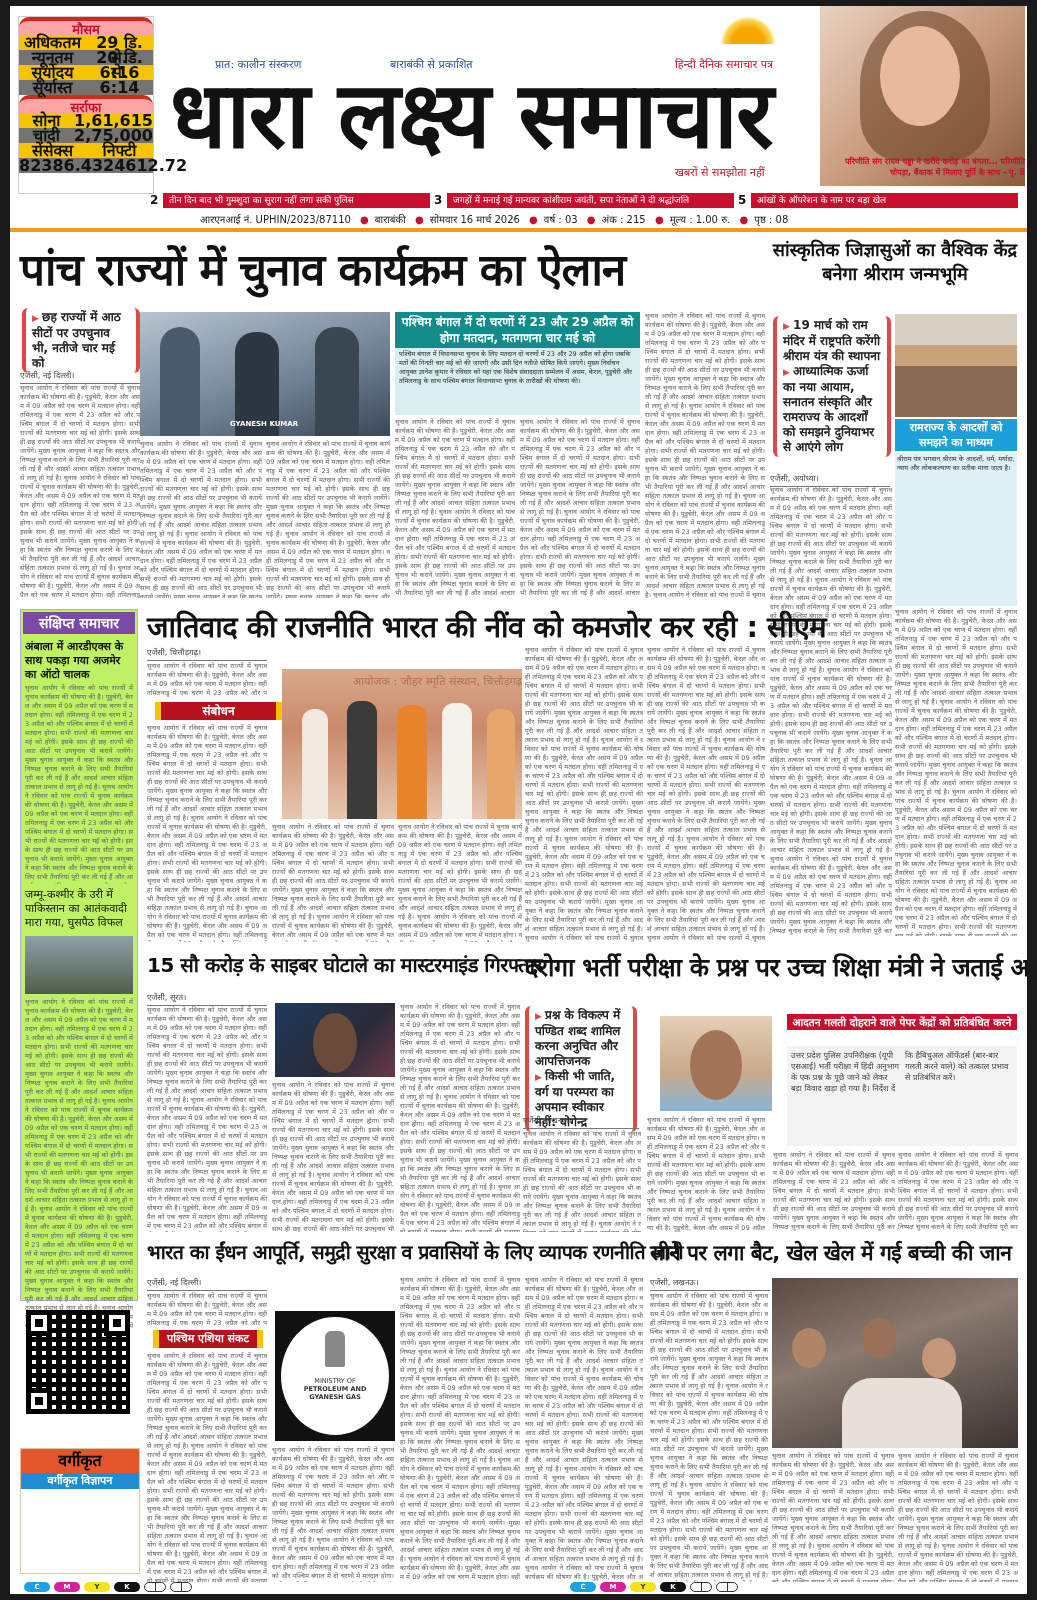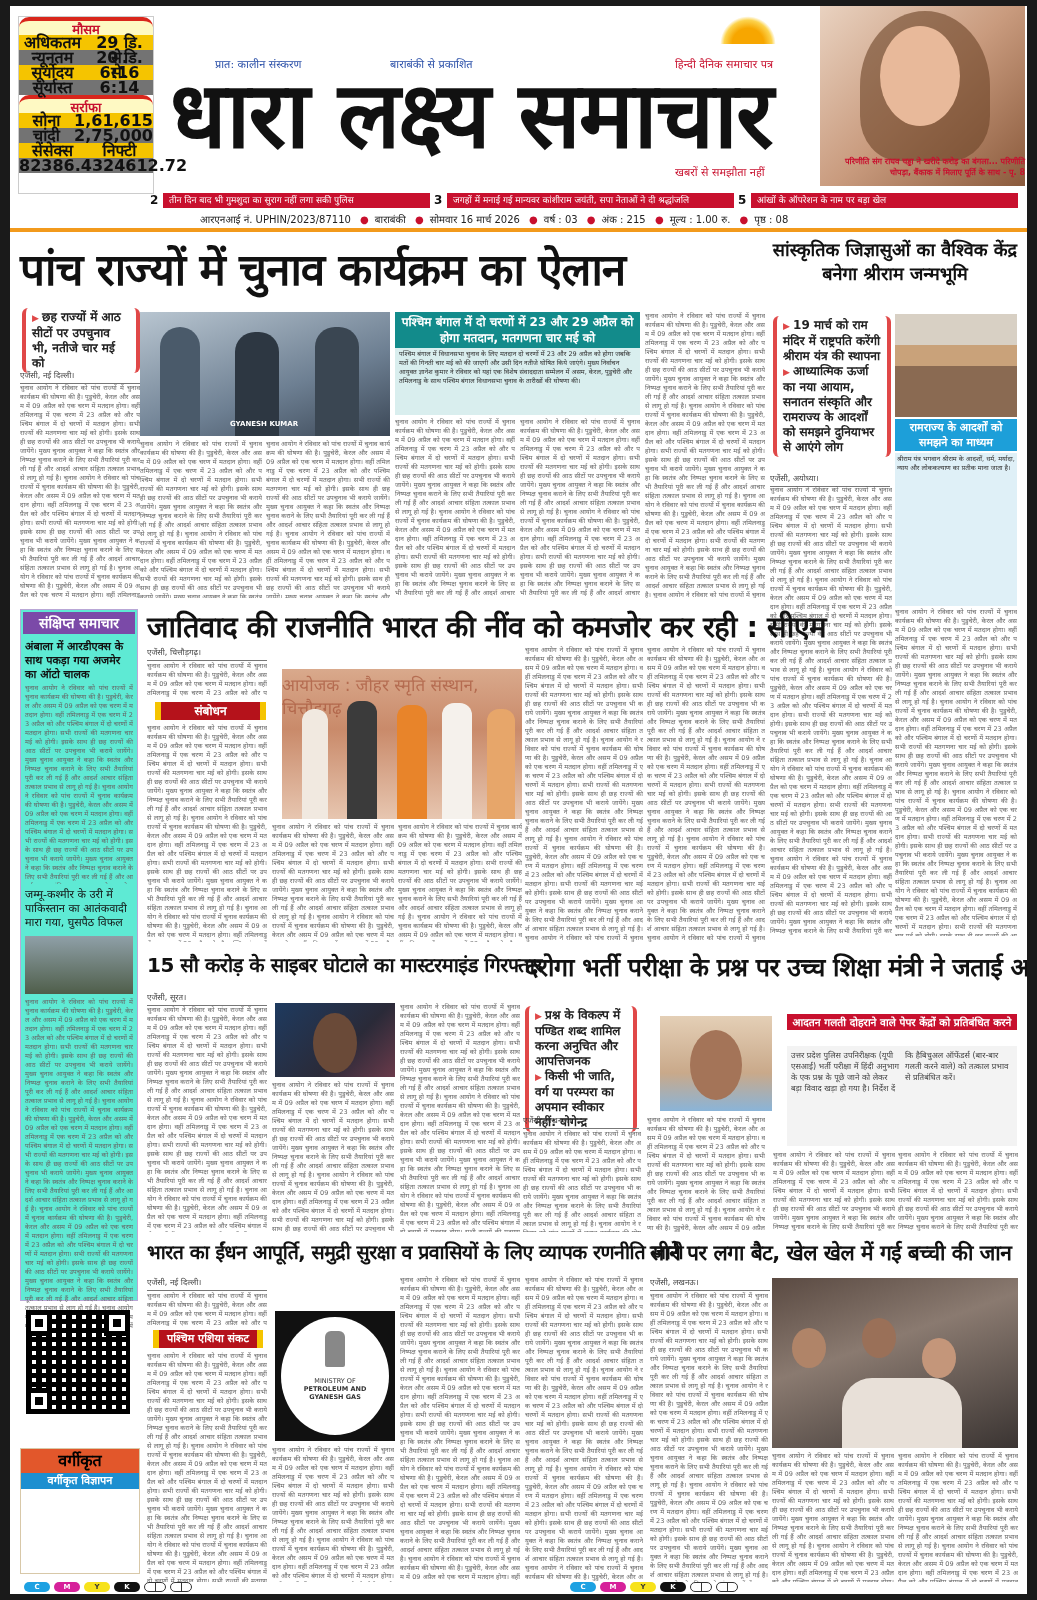--- a/index.html
+++ b/index.html
@@ -1,20 +1,20 @@
 <!DOCTYPE html>
 <html><head>
 <meta charset="utf-8">
 <style>
 *{box-sizing:border-box;margin:0;padding:0}
 body{width:1037px;height:1600px;background:#1a1a1a;font-family:"DejaVu Sans",sans-serif;overflow:hidden}
 .page{position:absolute;left:10px;top:6px;width:1017px;height:1588px;background:#fff;overflow:hidden}
 .abs{position:absolute}
 .wx{left:8px;top:10px;width:136px;height:178px;background:#fff;border:1px solid #ccc}
-.wx .hd{background:#fef9c3;color:#c8102e;font-weight:bold;text-align:center;font-size:13px;height:18px;line-height:18px;border-top:4px solid #d9261c;border-radius:10px 10px 0 0}
+.wx .hd{background:#fca5a5;color:#c8102e;font-weight:bold;text-align:center;font-size:13px;height:18px;line-height:18px;border-top:4px solid #d9261c;border-radius:10px 10px 0 0}
 .wx .row{display:flex;height:15px;font-size:16px;font-weight:bold;line-height:15px}
 .wx .row span{flex:1;text-align:center;color:#111}
 .wx .row.y{background:#f5c400}
 .wx .row.w{background:#737373}
 .tagline{font-size:11px;color:#2a4fa8}
 .masthead{left:160px;top:55px;font-size:92px;font-weight:bold;color:#111;letter-spacing:-2px;line-height:110px;font-family:"DejaVu Sans",sans-serif}
 .sun{left:710px;top:10px;width:56px;height:28px;border-radius:56px 56px 0 0;background:radial-gradient(circle at 50% 100%,#f7a600 40%,#fcd34d 60%,transparent 70%)}
 .celeb{left:810px;top:0;width:205px;height:180px;background:linear-gradient(135deg,#e9d2c0,#c99b7e 50%,#8a5a3c);}
 .celeb .face{position:absolute;left:60px;top:20px;width:80px;height:100px;border-radius:50%;background:#e8b99a}
 .celeb .hair{position:absolute;left:40px;top:5px;width:130px;height:150px;border-radius:50% 50% 30% 30%;background:#6b4226;opacity:.6}
@@ -29,21 +29,21 @@
 .h1side{left:760px;top:232px;width:250px;font-size:18px;font-weight:bold;text-align:center;line-height:24px;color:#111}
 .quote{border-left:4px solid #e04848;border-right:4px solid #e04848;border-radius:6px;padding:2px 6px;font-size:12px;font-weight:bold;line-height:15px;color:#222}
 .quote .b::before{content:"▶ ";color:#e04848;font-size:9px}
 .src{font-size:8px;color:#444;border-bottom:1px solid #777;padding-bottom:3px;margin-bottom:3px}
 .txt{font-size:6.5px;color:#666;line-height:9px;text-align:justify;overflow:hidden;word-break:break-all}
 .txt::before{content:attr(data-fill)}
 .photo{background:linear-gradient(160deg,#b8c5d0,#6d7f92 60%,#3b4756);overflow:hidden}
 .teal-h{background:#128b8b;color:#fff;font-weight:bold;text-align:center;font-size:12px;line-height:16px;padding:2px 4px}
 .teal-body{background:#d9eeee;}
 .purple{background:#7b4aa8;color:#fff;font-weight:bold;text-align:center;font-size:14px;line-height:22px}
-.side-box{background:#5eead4;border:1px solid #b9a7d6}
+.side-box{background:#bef264;border:1px solid #b9a7d6}
 .h2{font-weight:bold;color:#111;white-space:nowrap;letter-spacing:-.5px}
 .redbar{background:#c8102e;color:#fff;font-weight:bold;text-align:center}
 .badge{background:#b5121b;color:#fff;font-weight:bold;text-align:center;font-size:12px;line-height:18px;border-left:6px solid #f5c400;border-right:6px solid #f5c400}
 .cyan-h{background:#1d9fd9;color:#fff;font-weight:bold;text-align:center;font-size:11px;line-height:15px}
 .qr{background:
  repeating-linear-gradient(90deg,#000 0 6px,#fff 6px 10px),
  repeating-linear-gradient(0deg,#000 0 5px,#fff 5px 9px);background-blend-mode:multiply}
 .qrf{position:absolute;width:26px;height:26px;border:5px solid #000;background:#fff}
 .qrf::after{content:"";position:absolute;left:4px;top:4px;width:8px;height:8px;background:#000}
 .cls-h{background:#e2572b;color:#000000;font-weight:bold;text-align:center;font-size:16px;line-height:24px}
@@ -173,24 +173,24 @@
     <div style="font-size:11px;font-weight:bold;line-height:14px;padding:4px 4px 2px;color:#111">अंबाला में आरडीएक्स के साथ पकड़ा गया अजमेर का ऑटो चालक</div>
     <div class="txt" style="height:200px;padding:0 4px">चुनाव आयोग ने रविवार को पांच राज्यों में चुनाव कार्यक्रम की घोषणा की है। पुडुचेरी, केरल और असम में 09 अप्रैल को एक चरण में मतदान होगा। वहीं तमिलनाडु में एक चरण में 23 अप्रैल को और पश्चिम बंगाल में दो चरणों में मतदान होगा। सभी राज्यों की मतगणना चार मई को होगी। इसके साथ ही छह राज्यों की आठ सीटों पर उपचुनाव भी कराये जायेंगे। मुख्य चुनाव आयुक्त ने कहा कि स्वतंत्र और निष्पक्ष चुनाव कराने के लिए सभी तैयारियां पूरी कर ली गई हैं और आदर्श आचार संहिता तत्काल प्रभाव से लागू हो गई है। चुनाव आयोग ने रविवार को पांच राज्यों में चुनाव कार्यक्रम की घोषणा की है। पुडुचेरी, केरल और असम में 09 अप्रैल को एक चरण में मतदान होगा। वहीं तमिलनाडु में एक चरण में 23 अप्रैल को और पश्चिम बंगाल में दो चरणों में मतदान होगा। सभी राज्यों की मतगणना चार मई को होगी। इसके साथ ही छह राज्यों की आठ सीटों पर उपचुनाव भी कराये जायेंगे। मुख्य चुनाव आयुक्त ने कहा कि स्वतंत्र और निष्पक्ष चुनाव कराने के लिए सभी तैयारियां पूरी कर ली गई हैं और आदर्श आचार संहिता तत्काल प्रभाव से लागू हो गई है। चुनाव आयोग ने रविवार को पांच राज्यों में चुनाव कार्यक्रम की घोषणा की है। पुडुचेरी, केरल और असम में 09 अप्रैल को एक चरण में मतदान होगा। वहीं तमिलनाडु में एक चरण में 23 अप्रैल को और पश्चिम बंगाल में दो चरणों में मतदान होगा। सभी राज्यों की मतगणना चार मई को होगी। इसके साथ ही छह राज्यों की आठ सीटों पर उपचुनाव भी कराये जायेंगे। मुख्य चुनाव आयुक्त ने कहा कि स्वतंत्र और निष्पक्ष चुनाव कराने के लिए सभी तैयारियां पूरी कर ली गई हैं और आदर्श आचार संहिता तत्काल प्रभाव से लागू हो गई है। चुनाव आयोग ने रविवार को पांच राज्यों में चुनाव कार्यक्रम की घोषणा की है। पुडुचेरी, केरल और असम में 09 अप्रैल को एक चरण में मतदान होगा। वहीं तमिलनाडु में एक चरण में 23 अप्रैल को और पश्चिम बंगाल में दो चरणों में मतदान होगा। सभी राज्यों की मतगणना चार मई को होगी। इसके साथ ही छह राज्यों की आठ सीटों पर उपचुनाव भी कराये जायेंगे। मुख्य चुनाव आयुक्त ने कहा कि स्वतंत्र और निष्पक्ष चुनाव कराने के लिए सभी तैयारियां पूरी कर ली गई हैं और आदर्श आचार संहिता तत्काल प्रभाव से लागू हो गई है। चुनाव आयोग ने रविवार को पांच राज्यों में चुनाव कार्यक्रम की घोषणा की है। पुडुचेरी, केरल और असम में 09 अप्रैल को एक चरण में मतदान होगा। वहीं तमिलनाडु में एक चरण में 23 अप्रैल को और पश्चिम बंगाल में दो चरणों में मतदान होगा। सभी राज्यों की मतगणना चार मई को होगी। इसके साथ ही छह राज्यों की आठ सीटों पर उपचुनाव भी कराये जायेंगे। मुख्य चुनाव आयुक्त ने कहा कि स्वतंत्र और निष्पक्ष चुनाव कराने के लिए सभी तैयारियां पूरी कर ली गई हैं और आदर्श आचार संहिता तत्काल प्रभाव से लागू हो गई है। चुनाव आयोग ने रविवार को पांच राज्यों में चुनाव कार्यक्रम की घोषणा की है। पुडुचेरी, केरल और असम में 09 अप्रैल को एक चरण में मतदान होगा। वहीं तमिलनाडु में एक चरण में 23 अप्रैल को और पश्चिम बंगाल में दो चरणों में मतदान होगा। सभी राज्यों की मतगणना चार मई को होगी। इसके साथ ही छह राज्यों की आठ सीटों पर उपचुनाव भी कराये जायेंगे। मुख्य चुनाव आयुक्त ने कहा कि स्वतंत्र और निष्पक्ष चुनाव कराने के लिए सभी तैयारियां पूरी कर ली गई हैं और आदर्श आचार संहिता तत्काल प्रभाव से लागू हो गई है। </div>
     <div style="font-size:11px;font-weight:normal;line-height:14px;padding:4px 4px 2px;color:#111">जम्मू-कश्मीर के उरी में पाकिस्तान का आतंकवादी मारा गया, घुसपैठ विफल</div>
     <div class="photo" style="margin:4px;height:58px;background:linear-gradient(180deg,#8fa0a8,#4f5e4a)"></div>
     <div class="txt" style="height:330px;padding:0 4px">चुनाव आयोग ने रविवार को पांच राज्यों में चुनाव कार्यक्रम की घोषणा की है। पुडुचेरी, केरल और असम में 09 अप्रैल को एक चरण में मतदान होगा। वहीं तमिलनाडु में एक चरण में 23 अप्रैल को और पश्चिम बंगाल में दो चरणों में मतदान होगा। सभी राज्यों की मतगणना चार मई को होगी। इसके साथ ही छह राज्यों की आठ सीटों पर उपचुनाव भी कराये जायेंगे। मुख्य चुनाव आयुक्त ने कहा कि स्वतंत्र और निष्पक्ष चुनाव कराने के लिए सभी तैयारियां पूरी कर ली गई हैं और आदर्श आचार संहिता तत्काल प्रभाव से लागू हो गई है। चुनाव आयोग ने रविवार को पांच राज्यों में चुनाव कार्यक्रम की घोषणा की है। पुडुचेरी, केरल और असम में 09 अप्रैल को एक चरण में मतदान होगा। वहीं तमिलनाडु में एक चरण में 23 अप्रैल को और पश्चिम बंगाल में दो चरणों में मतदान होगा। सभी राज्यों की मतगणना चार मई को होगी। इसके साथ ही छह राज्यों की आठ सीटों पर उपचुनाव भी कराये जायेंगे। मुख्य चुनाव आयुक्त ने कहा कि स्वतंत्र और निष्पक्ष चुनाव कराने के लिए सभी तैयारियां पूरी कर ली गई हैं और आदर्श आचार संहिता तत्काल प्रभाव से लागू हो गई है। चुनाव आयोग ने रविवार को पांच राज्यों में चुनाव कार्यक्रम की घोषणा की है। पुडुचेरी, केरल और असम में 09 अप्रैल को एक चरण में मतदान होगा। वहीं तमिलनाडु में एक चरण में 23 अप्रैल को और पश्चिम बंगाल में दो चरणों में मतदान होगा। सभी राज्यों की मतगणना चार मई को होगी। इसके साथ ही छह राज्यों की आठ सीटों पर उपचुनाव भी कराये जायेंगे। मुख्य चुनाव आयुक्त ने कहा कि स्वतंत्र और निष्पक्ष चुनाव कराने के लिए सभी तैयारियां पूरी कर ली गई हैं और आदर्श आचार संहिता तत्काल प्रभाव से लागू हो गई है। चुनाव आयोग ने रविवार को पांच राज्यों में चुनाव कार्यक्रम की घोषणा की है। पुडुचेरी, केरल और असम में 09 अप्रैल को एक चरण में मतदान होगा। वहीं तमिलनाडु में एक चरण में 23 अप्रैल को और पश्चिम बंगाल में दो चरणों में मतदान होगा। सभी राज्यों की मतगणना चार मई को होगी। इसके साथ ही छह राज्यों की आठ सीटों पर उपचुनाव भी कराये जायेंगे। मुख्य चुनाव आयुक्त ने कहा कि स्वतंत्र और निष्पक्ष चुनाव कराने के लिए सभी तैयारियां पूरी कर ली गई हैं और आदर्श आचार संहिता तत्काल प्रभाव से लागू हो गई है। चुनाव आयोग ने रविवार को पांच राज्यों में चुनाव कार्यक्रम की घोषणा की है। पुडुचेरी, केरल और असम में 09 अप्रैल को एक चरण में मतदान होगा। वहीं तमिलनाडु में एक चरण में 23 अप्रैल को और पश्चिम बंगाल में दो चरणों में मतदान होगा। सभी राज्यों की मतगणना चार मई को होगी। इसके साथ ही छह राज्यों की आठ सीटों पर उपचुनाव भी कराये जायेंगे। मुख्य चुनाव आयुक्त ने कहा कि स्वतंत्र और निष्पक्ष चुनाव कराने के लिए सभी तैयारियां पूरी कर ली गई हैं और आदर्श आचार संहिता तत्काल प्रभाव से लागू हो गई है। चुनाव आयोग ने रविवार को पांच राज्यों में चुनाव कार्यक्रम की घोषणा की है। पुडुचेरी, केरल और असम में 09 अप्रैल को एक चरण में मतदान होगा। वहीं तमिलनाडु में एक चरण में 23 अप्रैल को और पश्चिम बंगाल में दो चरणों में मतदान होगा। सभी राज्यों की मतगणना चार मई को होगी। इसके साथ ही छह राज्यों की आठ सीटों पर उपचुनाव भी कराये जायेंगे। मुख्य चुनाव आयुक्त ने कहा कि स्वतंत्र और निष्पक्ष चुनाव कराने के लिए सभी तैयारियां पूरी कर ली गई हैं और आदर्श आचार संहिता तत्काल प्रभाव से लागू हो गई है। </div>
   </div>
 
   <div class="abs h2" style="left:137px;top:600px;font-size:29px">जातिवाद की राजनीति भारत की नींव को कमजोर कर रही : सीएम</div>
   <div class="abs src" style="left:137px;top:640px;width:120px">एजेंसी, चित्तौड़गढ़।</div>
   <div class="abs txt" style="left:137px;top:656px;width:120px;height:36px">चुनाव आयोग ने रविवार को पांच राज्यों में चुनाव कार्यक्रम की घोषणा की है। पुडुचेरी, केरल और असम में 09 अप्रैल को एक चरण में मतदान होगा। वहीं तमिलनाडु में एक चरण में 23 अप्रैल को और पश्चिम बंगाल में दो चरणों में मतदान होगा। सभी राज्यों की मतगणना चार मई को होगी। इसके साथ ही छह राज्यों की आठ सीटों पर उपचुनाव भी कराये जायेंगे। मुख्य चुनाव आयुक्त ने कहा कि स्वतंत्र और निष्पक्ष चुनाव कराने के लिए सभी तैयारियां पूरी कर ली गई हैं और आदर्श आचार संहिता तत्काल प्रभाव से लागू हो गई है। चुनाव आयोग ने रविवार को पांच राज्यों में चुनाव कार्यक्रम की घोषणा की है। पुडुचेरी, केरल और असम में 09 अप्रैल को एक चरण में मतदान होगा। वहीं तमिलनाडु में एक चरण में 23 अप्रैल को और पश्चिम बंगाल में दो चरणों में मतदान होगा। सभी राज्यों की मतगणना चार मई को होगी। इसके साथ ही छह राज्यों की आठ सीटों पर उपचुनाव भी कराये जायेंगे। मुख्य चुनाव आयुक्त ने कहा कि स्वतंत्र और निष्पक्ष चुनाव कराने के लिए सभी तैयारियां पूरी कर ली गई हैं और आदर्श आचार संहिता तत्काल प्रभाव से लागू हो गई है। चुनाव आयोग ने रविवार को पांच राज्यों में चुनाव कार्यक्रम की घोषणा की है। पुडुचेरी, केरल और असम में 09 अप्रैल को एक चरण में मतदान होगा। वहीं तमिलनाडु में एक चरण में 23 अप्रैल को और पश्चिम बंगाल में दो चरणों में मतदान होगा। सभी राज्यों की मतगणना चार मई को होगी। इसके साथ ही छह राज्यों की आठ सीटों पर उपचुनाव भी कराये जायेंगे। मुख्य चुनाव आयुक्त ने कहा कि स्वतंत्र और निष्पक्ष चुनाव कराने के लिए सभी तैयारियां पूरी कर ली गई हैं और आदर्श आचार संहिता तत्काल प्रभाव से लागू हो गई है। चुनाव आयोग ने रविवार को पांच राज्यों में चुनाव कार्यक्रम की घोषणा की है। पुडुचेरी, केरल और असम में 09 अप्रैल को एक चरण में मतदान होगा। वहीं तमिलनाडु में एक चरण में 23 अप्रैल को और पश्चिम बंगाल में दो चरणों में मतदान होगा। सभी राज्यों की मतगणना चार मई को होगी। इसके साथ ही छह राज्यों की आठ सीटों पर उपचुनाव भी कराये जायेंगे। मुख्य चुनाव आयुक्त ने कहा कि स्वतंत्र और निष्पक्ष चुनाव कराने के लिए सभी तैयारियां पूरी कर ली गई हैं और आदर्श आचार संहिता तत्काल प्रभाव से लागू हो गई है। चुनाव आयोग ने रविवार को पांच राज्यों में चुनाव कार्यक्रम की घोषणा की है। पुडुचेरी, केरल और असम में 09 अप्रैल को एक चरण में मतदान होगा। वहीं तमिलनाडु में एक चरण में 23 अप्रैल को और पश्चिम बंगाल में दो चरणों में मतदान होगा। सभी राज्यों की मतगणना चार मई को होगी। इसके साथ ही छह राज्यों की आठ सीटों पर उपचुनाव भी कराये जायेंगे। मुख्य चुनाव आयुक्त ने कहा कि स्वतंत्र और निष्पक्ष चुनाव कराने के लिए सभी तैयारियां पूरी कर ली गई हैं और आदर्श आचार संहिता तत्काल प्रभाव से लागू हो गई है। चुनाव आयोग ने रविवार को पांच राज्यों में चुनाव कार्यक्रम की घोषणा की है। पुडुचेरी, केरल और असम में 09 अप्रैल को एक चरण में मतदान होगा। वहीं तमिलनाडु में एक चरण में 23 अप्रैल को और पश्चिम बंगाल में दो चरणों में मतदान होगा। सभी राज्यों की मतगणना चार मई को होगी। इसके साथ ही छह राज्यों की आठ सीटों पर उपचुनाव भी कराये जायेंगे। मुख्य चुनाव आयुक्त ने कहा कि स्वतंत्र और निष्पक्ष चुनाव कराने के लिए सभी तैयारियां पूरी कर ली गई हैं और आदर्श आचार संहिता तत्काल प्रभाव से लागू हो गई है। </div>
-  <div class="abs badge" style="left:145px;top:696px;width:111px">संबोधन</div>
+  <div class="abs badge" style="left:145px;top:696px;width:127px">संबोधन</div>
   <div class="abs txt" style="left:137px;top:718px;width:120px;height:218px">चुनाव आयोग ने रविवार को पांच राज्यों में चुनाव कार्यक्रम की घोषणा की है। पुडुचेरी, केरल और असम में 09 अप्रैल को एक चरण में मतदान होगा। वहीं तमिलनाडु में एक चरण में 23 अप्रैल को और पश्चिम बंगाल में दो चरणों में मतदान होगा। सभी राज्यों की मतगणना चार मई को होगी। इसके साथ ही छह राज्यों की आठ सीटों पर उपचुनाव भी कराये जायेंगे। मुख्य चुनाव आयुक्त ने कहा कि स्वतंत्र और निष्पक्ष चुनाव कराने के लिए सभी तैयारियां पूरी कर ली गई हैं और आदर्श आचार संहिता तत्काल प्रभाव से लागू हो गई है। चुनाव आयोग ने रविवार को पांच राज्यों में चुनाव कार्यक्रम की घोषणा की है। पुडुचेरी, केरल और असम में 09 अप्रैल को एक चरण में मतदान होगा। वहीं तमिलनाडु में एक चरण में 23 अप्रैल को और पश्चिम बंगाल में दो चरणों में मतदान होगा। सभी राज्यों की मतगणना चार मई को होगी। इसके साथ ही छह राज्यों की आठ सीटों पर उपचुनाव भी कराये जायेंगे। मुख्य चुनाव आयुक्त ने कहा कि स्वतंत्र और निष्पक्ष चुनाव कराने के लिए सभी तैयारियां पूरी कर ली गई हैं और आदर्श आचार संहिता तत्काल प्रभाव से लागू हो गई है। चुनाव आयोग ने रविवार को पांच राज्यों में चुनाव कार्यक्रम की घोषणा की है। पुडुचेरी, केरल और असम में 09 अप्रैल को एक चरण में मतदान होगा। वहीं तमिलनाडु में एक चरण में 23 अप्रैल को और पश्चिम बंगाल में दो चरणों में मतदान होगा। सभी राज्यों की मतगणना चार मई को होगी। इसके साथ ही छह राज्यों की आठ सीटों पर उपचुनाव भी कराये जायेंगे। मुख्य चुनाव आयुक्त ने कहा कि स्वतंत्र और निष्पक्ष चुनाव कराने के लिए सभी तैयारियां पूरी कर ली गई हैं और आदर्श आचार संहिता तत्काल प्रभाव से लागू हो गई है। चुनाव आयोग ने रविवार को पांच राज्यों में चुनाव कार्यक्रम की घोषणा की है। पुडुचेरी, केरल और असम में 09 अप्रैल को एक चरण में मतदान होगा। वहीं तमिलनाडु में एक चरण में 23 अप्रैल को और पश्चिम बंगाल में दो चरणों में मतदान होगा। सभी राज्यों की मतगणना चार मई को होगी। इसके साथ ही छह राज्यों की आठ सीटों पर उपचुनाव भी कराये जायेंगे। मुख्य चुनाव आयुक्त ने कहा कि स्वतंत्र और निष्पक्ष चुनाव कराने के लिए सभी तैयारियां पूरी कर ली गई हैं और आदर्श आचार संहिता तत्काल प्रभाव से लागू हो गई है। चुनाव आयोग ने रविवार को पांच राज्यों में चुनाव कार्यक्रम की घोषणा की है। पुडुचेरी, केरल और असम में 09 अप्रैल को एक चरण में मतदान होगा। वहीं तमिलनाडु में एक चरण में 23 अप्रैल को और पश्चिम बंगाल में दो चरणों में मतदान होगा। सभी राज्यों की मतगणना चार मई को होगी। इसके साथ ही छह राज्यों की आठ सीटों पर उपचुनाव भी कराये जायेंगे। मुख्य चुनाव आयुक्त ने कहा कि स्वतंत्र और निष्पक्ष चुनाव कराने के लिए सभी तैयारियां पूरी कर ली गई हैं और आदर्श आचार संहिता तत्काल प्रभाव से लागू हो गई है। चुनाव आयोग ने रविवार को पांच राज्यों में चुनाव कार्यक्रम की घोषणा की है। पुडुचेरी, केरल और असम में 09 अप्रैल को एक चरण में मतदान होगा। वहीं तमिलनाडु में एक चरण में 23 अप्रैल को और पश्चिम बंगाल में दो चरणों में मतदान होगा। सभी राज्यों की मतगणना चार मई को होगी। इसके साथ ही छह राज्यों की आठ सीटों पर उपचुनाव भी कराये जायेंगे। मुख्य चुनाव आयुक्त ने कहा कि स्वतंत्र और निष्पक्ष चुनाव कराने के लिए सभी तैयारियां पूरी कर ली गई हैं और आदर्श आचार संहिता तत्काल प्रभाव से लागू हो गई है। </div>
   <div class="abs photo" style="left:272px;top:663px;width:240px;height:150px;background:linear-gradient(180deg,#d9a98c,#c98a6a 40%,#e7c6b0)">
-    <div style="position:absolute;left:0;top:4px;width:240px;font-size:17px;color:#a04a30;opacity:.6;text-align:left">आयोजक : जौहर स्मृति संस्थान, चित्तौड़गढ़</div>
+    <div style="position:absolute;left:0;top:4px;width:240px;font-size:11px;color:#a04a30;opacity:.6;text-align:right">आयोजक : जौहर स्मृति संस्थान, चित्तौड़गढ़</div>
     <div style="position:absolute;left:20px;top:40px;width:26px;height:110px;background:#f1e9e0;border-radius:12px 12px 0 0"></div>
     <div style="position:absolute;left:65px;top:32px;width:30px;height:118px;background:#3b3b3b;border-radius:12px 12px 0 0"></div>
     <div style="position:absolute;left:115px;top:36px;width:30px;height:114px;background:#e8842a;border-radius:12px 12px 0 0"></div>
     <div style="position:absolute;left:160px;top:34px;width:30px;height:116px;background:#f5f1ec;border-radius:12px 12px 0 0"></div>
     <div style="position:absolute;left:205px;top:40px;width:28px;height:110px;background:#e7a66a;border-radius:12px 12px 0 0"></div>
   </div>
   <div class="abs txt" style="left:262px;top:817px;width:122px;height:119px">चुनाव आयोग ने रविवार को पांच राज्यों में चुनाव कार्यक्रम की घोषणा की है। पुडुचेरी, केरल और असम में 09 अप्रैल को एक चरण में मतदान होगा। वहीं तमिलनाडु में एक चरण में 23 अप्रैल को और पश्चिम बंगाल में दो चरणों में मतदान होगा। सभी राज्यों की मतगणना चार मई को होगी। इसके साथ ही छह राज्यों की आठ सीटों पर उपचुनाव भी कराये जायेंगे। मुख्य चुनाव आयुक्त ने कहा कि स्वतंत्र और निष्पक्ष चुनाव कराने के लिए सभी तैयारियां पूरी कर ली गई हैं और आदर्श आचार संहिता तत्काल प्रभाव से लागू हो गई है। चुनाव आयोग ने रविवार को पांच राज्यों में चुनाव कार्यक्रम की घोषणा की है। पुडुचेरी, केरल और असम में 09 अप्रैल को एक चरण में मतदान होगा। वहीं तमिलनाडु में एक चरण में 23 अप्रैल को और पश्चिम बंगाल में दो चरणों में मतदान होगा। सभी राज्यों की मतगणना चार मई को होगी। इसके साथ ही छह राज्यों की आठ सीटों पर उपचुनाव भी कराये जायेंगे। मुख्य चुनाव आयुक्त ने कहा कि स्वतंत्र और निष्पक्ष चुनाव कराने के लिए सभी तैयारियां पूरी कर ली गई हैं और आदर्श आचार संहिता तत्काल प्रभाव से लागू हो गई है। चुनाव आयोग ने रविवार को पांच राज्यों में चुनाव कार्यक्रम की घोषणा की है। पुडुचेरी, केरल और असम में 09 अप्रैल को एक चरण में मतदान होगा। वहीं तमिलनाडु में एक चरण में 23 अप्रैल को और पश्चिम बंगाल में दो चरणों में मतदान होगा। सभी राज्यों की मतगणना चार मई को होगी। इसके साथ ही छह राज्यों की आठ सीटों पर उपचुनाव भी कराये जायेंगे। मुख्य चुनाव आयुक्त ने कहा कि स्वतंत्र और निष्पक्ष चुनाव कराने के लिए सभी तैयारियां पूरी कर ली गई हैं और आदर्श आचार संहिता तत्काल प्रभाव से लागू हो गई है। चुनाव आयोग ने रविवार को पांच राज्यों में चुनाव कार्यक्रम की घोषणा की है। पुडुचेरी, केरल और असम में 09 अप्रैल को एक चरण में मतदान होगा। वहीं तमिलनाडु में एक चरण में 23 अप्रैल को और पश्चिम बंगाल में दो चरणों में मतदान होगा। सभी राज्यों की मतगणना चार मई को होगी। इसके साथ ही छह राज्यों की आठ सीटों पर उपचुनाव भी कराये जायेंगे। मुख्य चुनाव आयुक्त ने कहा कि स्वतंत्र और निष्पक्ष चुनाव कराने के लिए सभी तैयारियां पूरी कर ली गई हैं और आदर्श आचार संहिता तत्काल प्रभाव से लागू हो गई है। चुनाव आयोग ने रविवार को पांच राज्यों में चुनाव कार्यक्रम की घोषणा की है। पुडुचेरी, केरल और असम में 09 अप्रैल को एक चरण में मतदान होगा। वहीं तमिलनाडु में एक चरण में 23 अप्रैल को और पश्चिम बंगाल में दो चरणों में मतदान होगा। सभी राज्यों की मतगणना चार मई को होगी। इसके साथ ही छह राज्यों की आठ सीटों पर उपचुनाव भी कराये जायेंगे। मुख्य चुनाव आयुक्त ने कहा कि स्वतंत्र और निष्पक्ष चुनाव कराने के लिए सभी तैयारियां पूरी कर ली गई हैं और आदर्श आचार संहिता तत्काल प्रभाव से लागू हो गई है। चुनाव आयोग ने रविवार को पांच राज्यों में चुनाव कार्यक्रम की घोषणा की है। पुडुचेरी, केरल और असम में 09 अप्रैल को एक चरण में मतदान होगा। वहीं तमिलनाडु में एक चरण में 23 अप्रैल को और पश्चिम बंगाल में दो चरणों में मतदान होगा। सभी राज्यों की मतगणना चार मई को होगी। इसके साथ ही छह राज्यों की आठ सीटों पर उपचुनाव भी कराये जायेंगे। मुख्य चुनाव आयुक्त ने कहा कि स्वतंत्र और निष्पक्ष चुनाव कराने के लिए सभी तैयारियां पूरी कर ली गई हैं और आदर्श आचार संहिता तत्काल प्रभाव से लागू हो गई है। </div>
   <div class="abs txt" style="left:388px;top:817px;width:124px;height:119px">चुनाव आयोग ने रविवार को पांच राज्यों में चुनाव कार्यक्रम की घोषणा की है। पुडुचेरी, केरल और असम में 09 अप्रैल को एक चरण में मतदान होगा। वहीं तमिलनाडु में एक चरण में 23 अप्रैल को और पश्चिम बंगाल में दो चरणों में मतदान होगा। सभी राज्यों की मतगणना चार मई को होगी। इसके साथ ही छह राज्यों की आठ सीटों पर उपचुनाव भी कराये जायेंगे। मुख्य चुनाव आयुक्त ने कहा कि स्वतंत्र और निष्पक्ष चुनाव कराने के लिए सभी तैयारियां पूरी कर ली गई हैं और आदर्श आचार संहिता तत्काल प्रभाव से लागू हो गई है। चुनाव आयोग ने रविवार को पांच राज्यों में चुनाव कार्यक्रम की घोषणा की है। पुडुचेरी, केरल और असम में 09 अप्रैल को एक चरण में मतदान होगा। वहीं तमिलनाडु में एक चरण में 23 अप्रैल को और पश्चिम बंगाल में दो चरणों में मतदान होगा। सभी राज्यों की मतगणना चार मई को होगी। इसके साथ ही छह राज्यों की आठ सीटों पर उपचुनाव भी कराये जायेंगे। मुख्य चुनाव आयुक्त ने कहा कि स्वतंत्र और निष्पक्ष चुनाव कराने के लिए सभी तैयारियां पूरी कर ली गई हैं और आदर्श आचार संहिता तत्काल प्रभाव से लागू हो गई है। चुनाव आयोग ने रविवार को पांच राज्यों में चुनाव कार्यक्रम की घोषणा की है। पुडुचेरी, केरल और असम में 09 अप्रैल को एक चरण में मतदान होगा। वहीं तमिलनाडु में एक चरण में 23 अप्रैल को और पश्चिम बंगाल में दो चरणों में मतदान होगा। सभी राज्यों की मतगणना चार मई को होगी। इसके साथ ही छह राज्यों की आठ सीटों पर उपचुनाव भी कराये जायेंगे। मुख्य चुनाव आयुक्त ने कहा कि स्वतंत्र और निष्पक्ष चुनाव कराने के लिए सभी तैयारियां पूरी कर ली गई हैं और आदर्श आचार संहिता तत्काल प्रभाव से लागू हो गई है। चुनाव आयोग ने रविवार को पांच राज्यों में चुनाव कार्यक्रम की घोषणा की है। पुडुचेरी, केरल और असम में 09 अप्रैल को एक चरण में मतदान होगा। वहीं तमिलनाडु में एक चरण में 23 अप्रैल को और पश्चिम बंगाल में दो चरणों में मतदान होगा। सभी राज्यों की मतगणना चार मई को होगी। इसके साथ ही छह राज्यों की आठ सीटों पर उपचुनाव भी कराये जायेंगे। मुख्य चुनाव आयुक्त ने कहा कि स्वतंत्र और निष्पक्ष चुनाव कराने के लिए सभी तैयारियां पूरी कर ली गई हैं और आदर्श आचार संहिता तत्काल प्रभाव से लागू हो गई है। चुनाव आयोग ने रविवार को पांच राज्यों में चुनाव कार्यक्रम की घोषणा की है। पुडुचेरी, केरल और असम में 09 अप्रैल को एक चरण में मतदान होगा। वहीं तमिलनाडु में एक चरण में 23 अप्रैल को और पश्चिम बंगाल में दो चरणों में मतदान होगा। सभी राज्यों की मतगणना चार मई को होगी। इसके साथ ही छह राज्यों की आठ सीटों पर उपचुनाव भी कराये जायेंगे। मुख्य चुनाव आयुक्त ने कहा कि स्वतंत्र और निष्पक्ष चुनाव कराने के लिए सभी तैयारियां पूरी कर ली गई हैं और आदर्श आचार संहिता तत्काल प्रभाव से लागू हो गई है। चुनाव आयोग ने रविवार को पांच राज्यों में चुनाव कार्यक्रम की घोषणा की है। पुडुचेरी, केरल और असम में 09 अप्रैल को एक चरण में मतदान होगा। वहीं तमिलनाडु में एक चरण में 23 अप्रैल को और पश्चिम बंगाल में दो चरणों में मतदान होगा। सभी राज्यों की मतगणना चार मई को होगी। इसके साथ ही छह राज्यों की आठ सीटों पर उपचुनाव भी कराये जायेंगे। मुख्य चुनाव आयुक्त ने कहा कि स्वतंत्र और निष्पक्ष चुनाव कराने के लिए सभी तैयारियां पूरी कर ली गई हैं और आदर्श आचार संहिता तत्काल प्रभाव से लागू हो गई है। </div>
   <div class="abs txt" style="left:515px;top:640px;width:118px;height:296px">चुनाव आयोग ने रविवार को पांच राज्यों में चुनाव कार्यक्रम की घोषणा की है। पुडुचेरी, केरल और असम में 09 अप्रैल को एक चरण में मतदान होगा। वहीं तमिलनाडु में एक चरण में 23 अप्रैल को और पश्चिम बंगाल में दो चरणों में मतदान होगा। सभी राज्यों की मतगणना चार मई को होगी। इसके साथ ही छह राज्यों की आठ सीटों पर उपचुनाव भी कराये जायेंगे। मुख्य चुनाव आयुक्त ने कहा कि स्वतंत्र और निष्पक्ष चुनाव कराने के लिए सभी तैयारियां पूरी कर ली गई हैं और आदर्श आचार संहिता तत्काल प्रभाव से लागू हो गई है। चुनाव आयोग ने रविवार को पांच राज्यों में चुनाव कार्यक्रम की घोषणा की है। पुडुचेरी, केरल और असम में 09 अप्रैल को एक चरण में मतदान होगा। वहीं तमिलनाडु में एक चरण में 23 अप्रैल को और पश्चिम बंगाल में दो चरणों में मतदान होगा। सभी राज्यों की मतगणना चार मई को होगी। इसके साथ ही छह राज्यों की आठ सीटों पर उपचुनाव भी कराये जायेंगे। मुख्य चुनाव आयुक्त ने कहा कि स्वतंत्र और निष्पक्ष चुनाव कराने के लिए सभी तैयारियां पूरी कर ली गई हैं और आदर्श आचार संहिता तत्काल प्रभाव से लागू हो गई है। चुनाव आयोग ने रविवार को पांच राज्यों में चुनाव कार्यक्रम की घोषणा की है। पुडुचेरी, केरल और असम में 09 अप्रैल को एक चरण में मतदान होगा। वहीं तमिलनाडु में एक चरण में 23 अप्रैल को और पश्चिम बंगाल में दो चरणों में मतदान होगा। सभी राज्यों की मतगणना चार मई को होगी। इसके साथ ही छह राज्यों की आठ सीटों पर उपचुनाव भी कराये जायेंगे। मुख्य चुनाव आयुक्त ने कहा कि स्वतंत्र और निष्पक्ष चुनाव कराने के लिए सभी तैयारियां पूरी कर ली गई हैं और आदर्श आचार संहिता तत्काल प्रभाव से लागू हो गई है। चुनाव आयोग ने रविवार को पांच राज्यों में चुनाव कार्यक्रम की घोषणा की है। पुडुचेरी, केरल और असम में 09 अप्रैल को एक चरण में मतदान होगा। वहीं तमिलनाडु में एक चरण में 23 अप्रैल को और पश्चिम बंगाल में दो चरणों में मतदान होगा। सभी राज्यों की मतगणना चार मई को होगी। इसके साथ ही छह राज्यों की आठ सीटों पर उपचुनाव भी कराये जायेंगे। मुख्य चुनाव आयुक्त ने कहा कि स्वतंत्र और निष्पक्ष चुनाव कराने के लिए सभी तैयारियां पूरी कर ली गई हैं और आदर्श आचार संहिता तत्काल प्रभाव से लागू हो गई है। चुनाव आयोग ने रविवार को पांच राज्यों में चुनाव कार्यक्रम की घोषणा की है। पुडुचेरी, केरल और असम में 09 अप्रैल को एक चरण में मतदान होगा। वहीं तमिलनाडु में एक चरण में 23 अप्रैल को और पश्चिम बंगाल में दो चरणों में मतदान होगा। सभी राज्यों की मतगणना चार मई को होगी। इसके साथ ही छह राज्यों की आठ सीटों पर उपचुनाव भी कराये जायेंगे। मुख्य चुनाव आयुक्त ने कहा कि स्वतंत्र और निष्पक्ष चुनाव कराने के लिए सभी तैयारियां पूरी कर ली गई हैं और आदर्श आचार संहिता तत्काल प्रभाव से लागू हो गई है। चुनाव आयोग ने रविवार को पांच राज्यों में चुनाव कार्यक्रम की घोषणा की है। पुडुचेरी, केरल और असम में 09 अप्रैल को एक चरण में मतदान होगा। वहीं तमिलनाडु में एक चरण में 23 अप्रैल को और पश्चिम बंगाल में दो चरणों में मतदान होगा। सभी राज्यों की मतगणना चार मई को होगी। इसके साथ ही छह राज्यों की आठ सीटों पर उपचुनाव भी कराये जायेंगे। मुख्य चुनाव आयुक्त ने कहा कि स्वतंत्र और निष्पक्ष चुनाव कराने के लिए सभी तैयारियां पूरी कर ली गई हैं और आदर्श आचार संहिता तत्काल प्रभाव से लागू हो गई है। </div>
   <div class="abs txt" style="left:637px;top:640px;width:118px;height:296px">चुनाव आयोग ने रविवार को पांच राज्यों में चुनाव कार्यक्रम की घोषणा की है। पुडुचेरी, केरल और असम में 09 अप्रैल को एक चरण में मतदान होगा। वहीं तमिलनाडु में एक चरण में 23 अप्रैल को और पश्चिम बंगाल में दो चरणों में मतदान होगा। सभी राज्यों की मतगणना चार मई को होगी। इसके साथ ही छह राज्यों की आठ सीटों पर उपचुनाव भी कराये जायेंगे। मुख्य चुनाव आयुक्त ने कहा कि स्वतंत्र और निष्पक्ष चुनाव कराने के लिए सभी तैयारियां पूरी कर ली गई हैं और आदर्श आचार संहिता तत्काल प्रभाव से लागू हो गई है। चुनाव आयोग ने रविवार को पांच राज्यों में चुनाव कार्यक्रम की घोषणा की है। पुडुचेरी, केरल और असम में 09 अप्रैल को एक चरण में मतदान होगा। वहीं तमिलनाडु में एक चरण में 23 अप्रैल को और पश्चिम बंगाल में दो चरणों में मतदान होगा। सभी राज्यों की मतगणना चार मई को होगी। इसके साथ ही छह राज्यों की आठ सीटों पर उपचुनाव भी कराये जायेंगे। मुख्य चुनाव आयुक्त ने कहा कि स्वतंत्र और निष्पक्ष चुनाव कराने के लिए सभी तैयारियां पूरी कर ली गई हैं और आदर्श आचार संहिता तत्काल प्रभाव से लागू हो गई है। चुनाव आयोग ने रविवार को पांच राज्यों में चुनाव कार्यक्रम की घोषणा की है। पुडुचेरी, केरल और असम में 09 अप्रैल को एक चरण में मतदान होगा। वहीं तमिलनाडु में एक चरण में 23 अप्रैल को और पश्चिम बंगाल में दो चरणों में मतदान होगा। सभी राज्यों की मतगणना चार मई को होगी। इसके साथ ही छह राज्यों की आठ सीटों पर उपचुनाव भी कराये जायेंगे। मुख्य चुनाव आयुक्त ने कहा कि स्वतंत्र और निष्पक्ष चुनाव कराने के लिए सभी तैयारियां पूरी कर ली गई हैं और आदर्श आचार संहिता तत्काल प्रभाव से लागू हो गई है। चुनाव आयोग ने रविवार को पांच राज्यों में चुनाव कार्यक्रम की घोषणा की है। पुडुचेरी, केरल और असम में 09 अप्रैल को एक चरण में मतदान होगा। वहीं तमिलनाडु में एक चरण में 23 अप्रैल को और पश्चिम बंगाल में दो चरणों में मतदान होगा। सभी राज्यों की मतगणना चार मई को होगी। इसके साथ ही छह राज्यों की आठ सीटों पर उपचुनाव भी कराये जायेंगे। मुख्य चुनाव आयुक्त ने कहा कि स्वतंत्र और निष्पक्ष चुनाव कराने के लिए सभी तैयारियां पूरी कर ली गई हैं और आदर्श आचार संहिता तत्काल प्रभाव से लागू हो गई है। चुनाव आयोग ने रविवार को पांच राज्यों में चुनाव कार्यक्रम की घोषणा की है। पुडुचेरी, केरल और असम में 09 अप्रैल को एक चरण में मतदान होगा। वहीं तमिलनाडु में एक चरण में 23 अप्रैल को और पश्चिम बंगाल में दो चरणों में मतदान होगा। सभी राज्यों की मतगणना चार मई को होगी। इसके साथ ही छह राज्यों की आठ सीटों पर उपचुनाव भी कराये जायेंगे। मुख्य चुनाव आयुक्त ने कहा कि स्वतंत्र और निष्पक्ष चुनाव कराने के लिए सभी तैयारियां पूरी कर ली गई हैं और आदर्श आचार संहिता तत्काल प्रभाव से लागू हो गई है। चुनाव आयोग ने रविवार को पांच राज्यों में चुनाव कार्यक्रम की घोषणा की है। पुडुचेरी, केरल और असम में 09 अप्रैल को एक चरण में मतदान होगा। वहीं तमिलनाडु में एक चरण में 23 अप्रैल को और पश्चिम बंगाल में दो चरणों में मतदान होगा। सभी राज्यों की मतगणना चार मई को होगी। इसके साथ ही छह राज्यों की आठ सीटों पर उपचुनाव भी कराये जायेंगे। मुख्य चुनाव आयुक्त ने कहा कि स्वतंत्र और निष्पक्ष चुनाव कराने के लिए सभी तैयारियां पूरी कर ली गई हैं और आदर्श आचार संहिता तत्काल प्रभाव से लागू हो गई है। </div>

